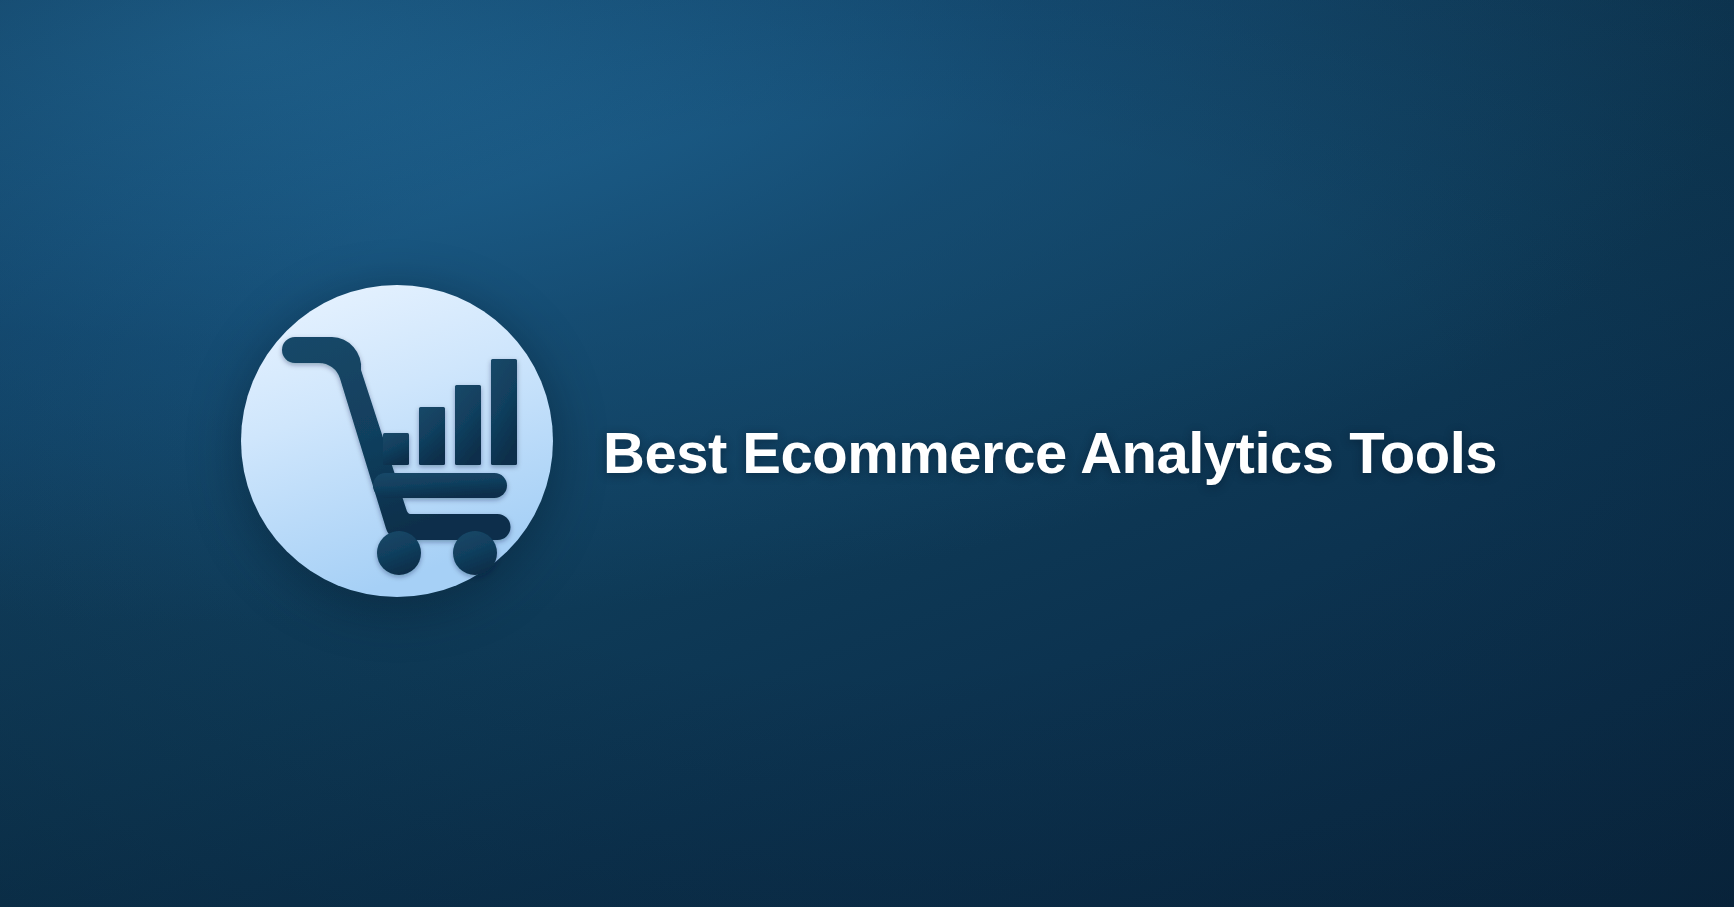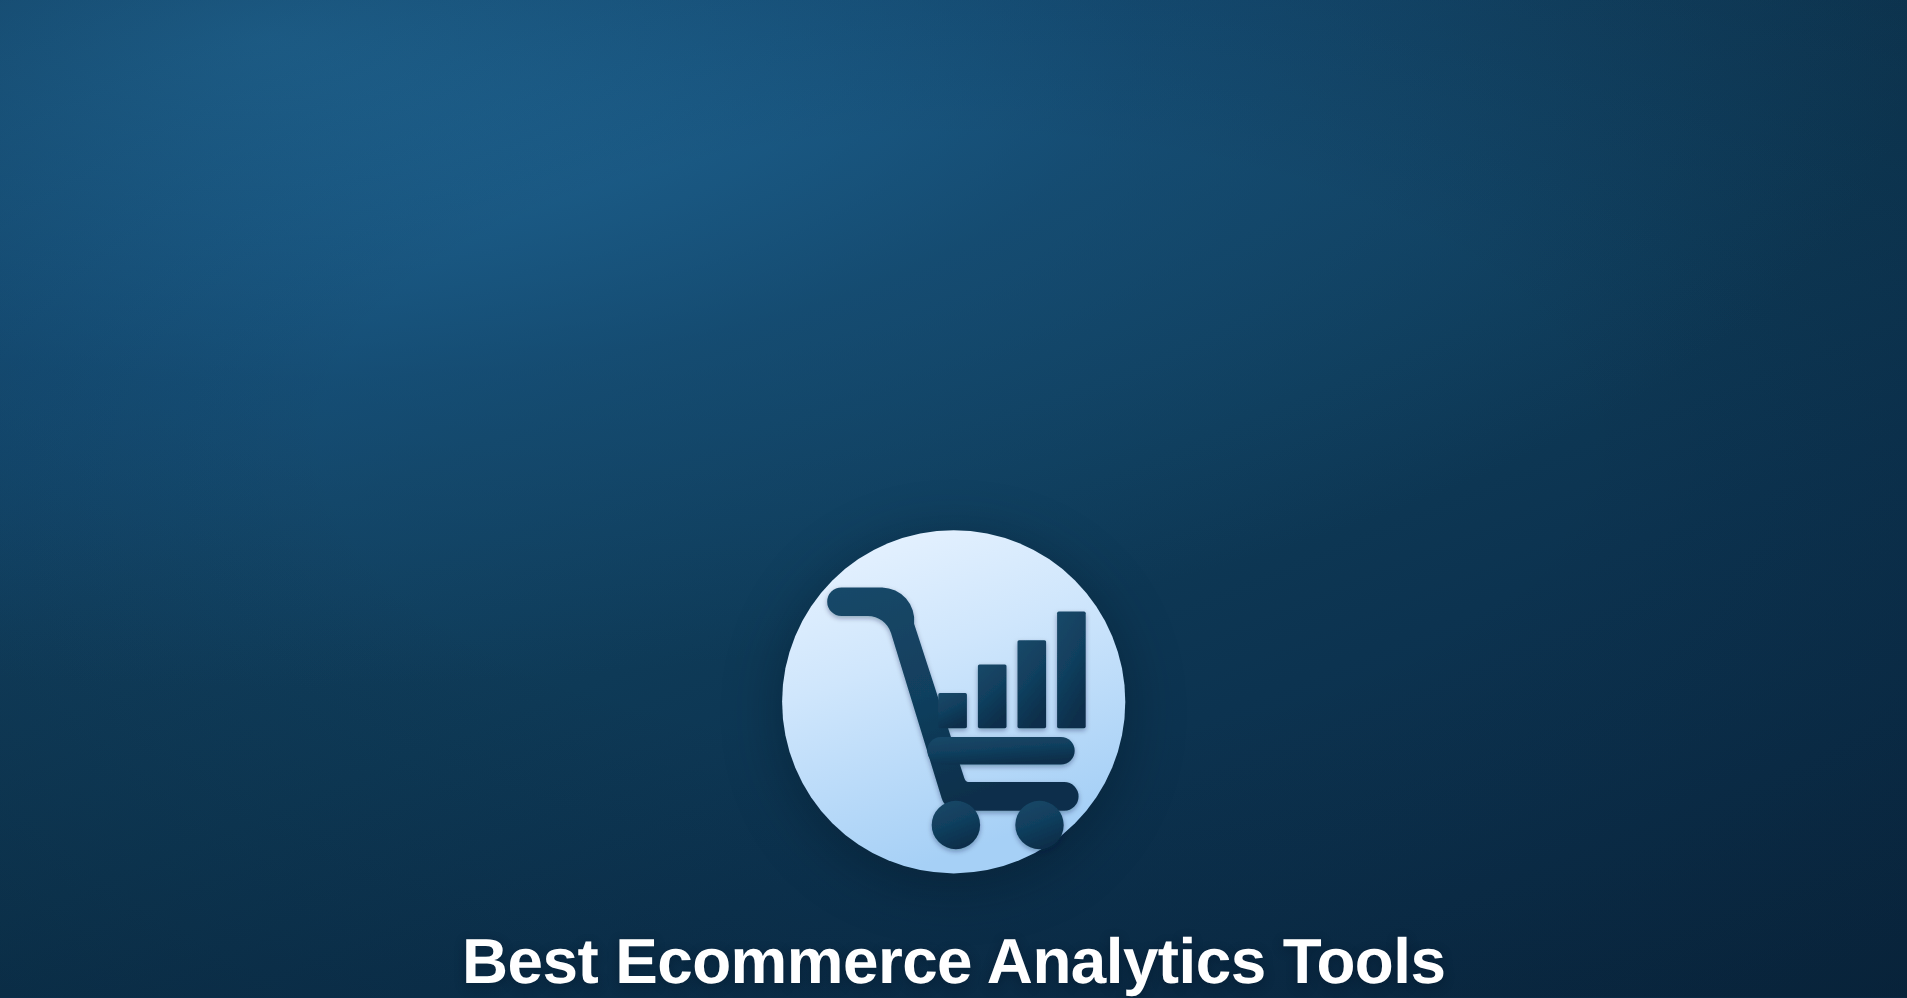--- a/index.html
+++ b/index.html
@@ -29,23 +29,23 @@
     position: absolute;
     inset: 0;
     background: radial-gradient(ellipse 78% 72% at 50% 44%, rgba(0,0,0,0) 42%, rgba(4,20,36,0.30) 100%);
     pointer-events: none;
   }
 
   #content {
     position: absolute;
     inset: 0;
     display: flex;
-    flex-direction: column;
+    flex-direction: row;
     align-items: center;
-    justify-content: flex-end;
+    justify-content: center;
     gap: 46px;
   }
 
   #icon-badge {
     position: relative;
     width: 320px;
     height: 320px;
     flex: 0 0 auto;
     margin-top: -26px;
   }

